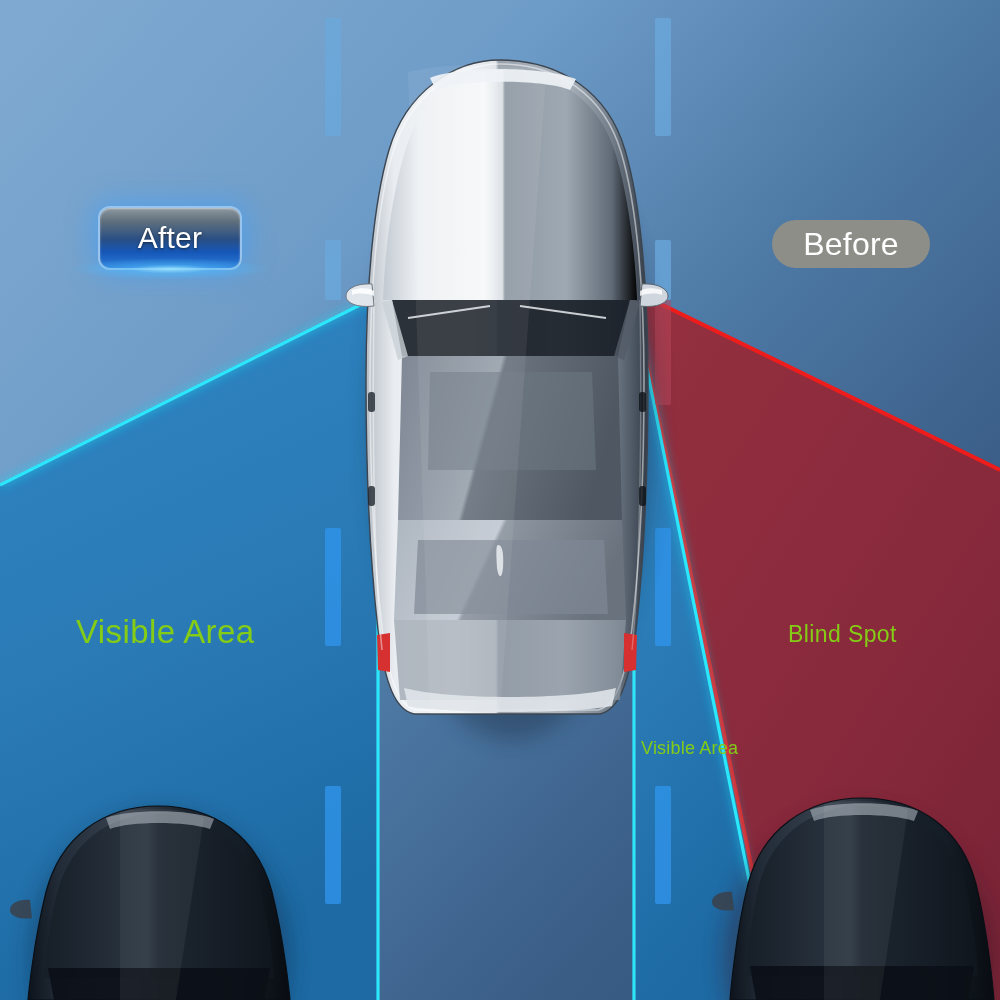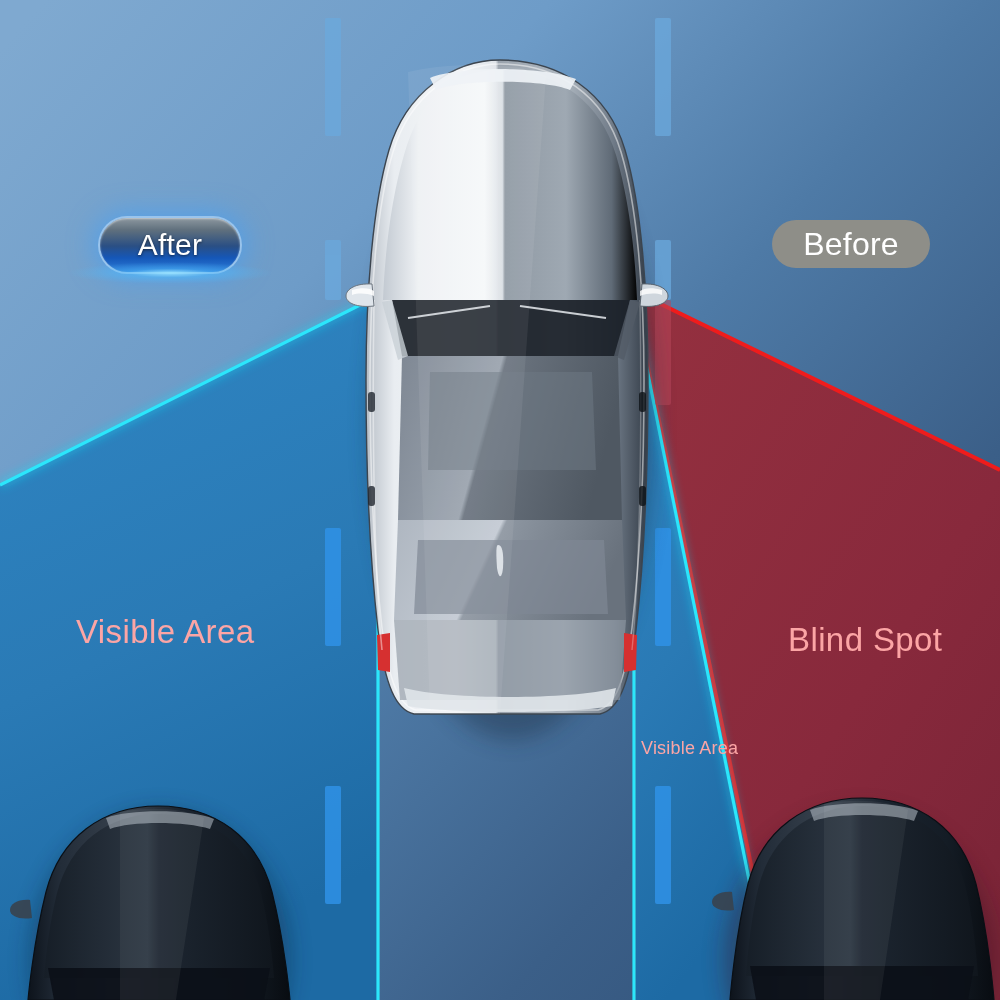--- a/index.html
+++ b/index.html
@@ -29,24 +29,24 @@
   .badge {
     position: absolute;
     display: flex;
     align-items: center;
     justify-content: center;
     box-sizing: border-box;
     white-space: nowrap;
   }
   #badge-after {
     left: 100px;
-    top: 218px;
+    top: 208px;
     width: 140px;
-    height: 54px;
-    border-radius: 27px;
+    height: 60px;
+    border-radius: 10px;
     background: linear-gradient(180deg, #8d98a0 0%, #60707d 22%, #2a4f84 52%, #1557b8 74%, #2f7fd8 100%);
     box-shadow: 0 0 0 2px rgba(200,225,250,0.55),
                 0 0 26px 6px rgba(60,160,255,0.55),
                 inset 0 1px 2px rgba(255,255,255,0.5);
   }
   #badge-after .badge-text {
     font-size: 30px;
     color: #ffffff;
     letter-spacing: 0.2px;
     text-shadow: 0 1px 3px rgba(0,0,0,0.55);
@@ -74,33 +74,33 @@
   }
   #badge-before .badge-text {
     font-size: 32px;
     color: #ffffff;
     letter-spacing: 0.2px;
   }
 
   
   .zone-label {
     position: absolute;
-    color: #fca5a5;
+    color: #84cc16;
     white-space: nowrap;
   }
   #label-visible-left {
     left: 76px;
     top: 613px;
     font-size: 33px;
     letter-spacing: 0.4px;
   }
   #label-blind-spot {
     left: 788px;
     top: 621px;
-    font-size: 33px;
+    font-size: 23px;
     letter-spacing: 0.4px;
   }
   #label-visible-right {
     left: 641px;
     top: 738px;
     font-size: 18px;
     letter-spacing: 0.2px;
   }
 </style>
 </head>

